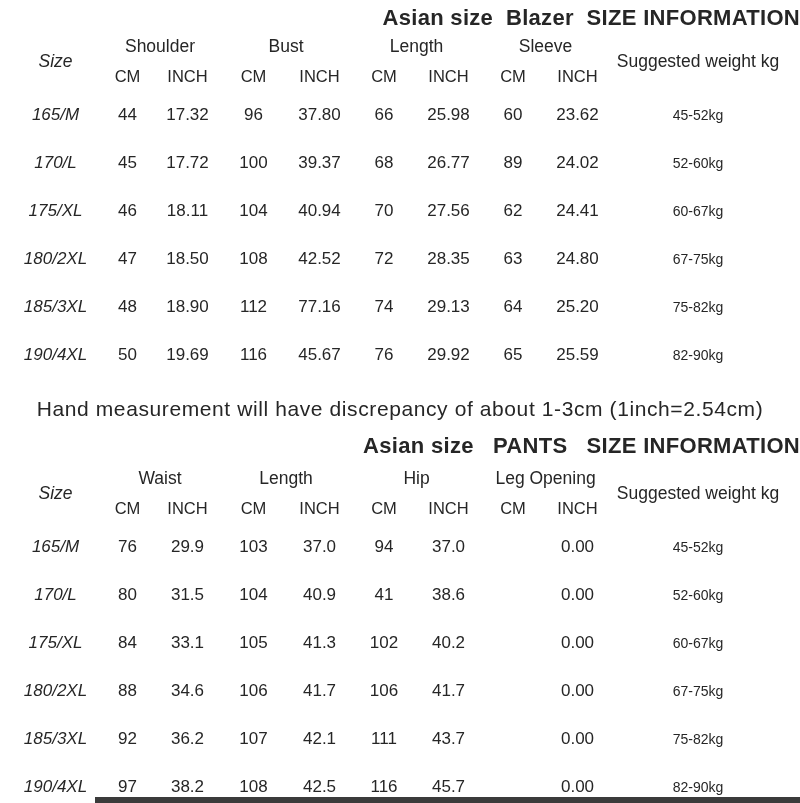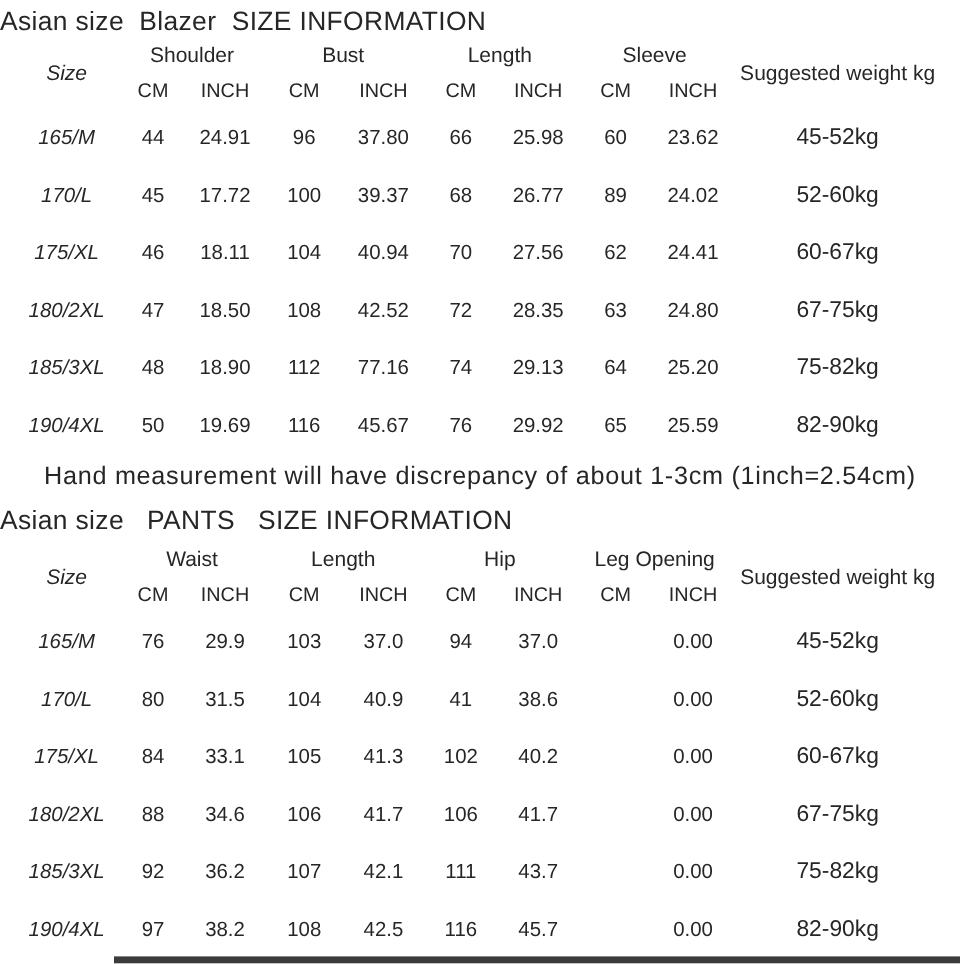--- a/index.html
+++ b/index.html
@@ -5,35 +5,36 @@
   html, body { margin: 0; padding: 0; }
   body {
     width: 800px; height: 803px;
     background: #ffffff;
     overflow: hidden;
     position: relative;
     font-family: "Liberation Sans", "DejaVu Sans", sans-serif;
     color: #262626;
   }
   .tbl-title {
-    text-align: left;
+    text-align: right;
     font-size: 22px;
     line-height: 28px;
     height: 28px;
     white-space: pre;
     letter-spacing: 0.3px;
+    font-weight: bold;
   }
   .title-blazer { margin-top: 4px; }
   .title-pants  { margin-top: 10px; }
   .note {
     text-align: center;
     font-size: 21px;
     line-height: 27px;
     height: 27px;
-    margin-top: 4px;
+    margin-top: 16px;
     letter-spacing: 0.6px;
     white-space: pre;
   }
   table.size-table {
     border-collapse: collapse;
     table-layout: fixed;
     width: 800px;
   }
   table.size-table.pants { margin-top: 4px; }
   th, td {
@@ -42,21 +43,21 @@
     vertical-align: middle;
     font-weight: normal;
     font-size: 17px;
     white-space: nowrap;
     overflow: hidden;
   }
   thead tr.group-row th { height: 29px; font-size: 17.5px; }
   thead tr.unit-row th  { height: 30px; font-size: 16.5px; margin-top: 12px; }
   tbody tr { height: 48px; }
   th.c-size, td.c-size   { padding-left: 11px; font-style: italic; }
-  th.c-weight, td.c-weight { padding-right: 14px; font-size: 19px; }
+  th.c-weight, td.c-weight { padding-right: 14px; font-size: 14px; }
   .bottom-bar {
     position: absolute;
     left: 95px; right: 0; bottom: 0;
     height: 6px;
     background: #3b3b3b;
   }
 </style>
 </head>
 <body>
 
@@ -92,21 +93,21 @@
       <th>CM</th>
       <th>INCH</th>
       <th>CM</th>
       <th>INCH</th>
     </tr>
   </thead>
   <tbody>
     <tr>
       <td class="c-size">165/M</td>
       <td>44</td>
-      <td>24.91</td>
+      <td>17.32</td>
       <td>96</td>
       <td>37.80</td>
       <td>66</td>
       <td>25.98</td>
       <td>60</td>
       <td>23.62</td>
       <td class="c-weight">45-52kg</td>
     </tr>
     <tr>
       <td class="c-size">170/L</td>

